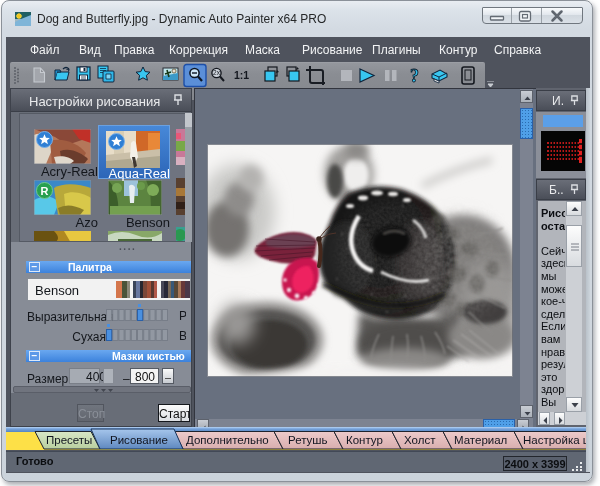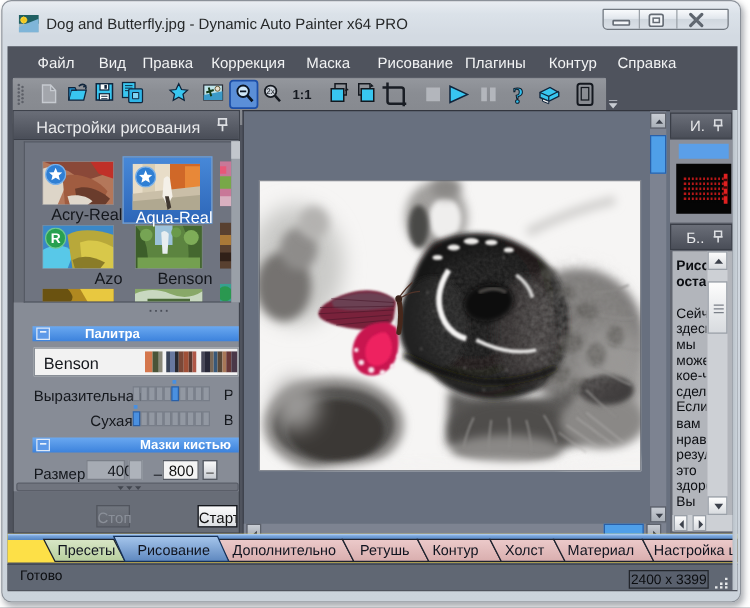--- a/index.html
+++ b/index.html
@@ -34,21 +34,21 @@
     background:#686d77; border:1px solid #3e424b; }
   #canvas { position:absolute; left:188px; top:51px; width:342px; height:342px;
     background:#667080;background:#68707f; border-top:1px solid #32353e; border-left:1px solid #32353e;}
   #rstack { position:absolute; left:530px; top:51px; width:50px; height:342px;
     background:#60646e; }
   
   #tabstrip { position:absolute; left:0; top:390px; width:100%; height:23px;
     background:#fde047; }
   
   #status { position:absolute; left:0; top:414px; width:100%; height:21px;
-    background:#606773; border-top:1px solid #424956; color:#0b0d10; font-size:11px; }
+    background:#606773; border-top:1px solid #424956; color:#0b0d10; font-size:11px;font-weight:bold; }
   .lbl { font-size:13px; color:#14171c; text-align:right; }
   .sechdr { background:linear-gradient(#6aa8f0,#3c82dc); color:#fff; font-size:10.5px;
     font-weight:bold; line-height:12px; }
   .minus { position:absolute; left:3px; top:1px; width:11px; height:10px;
     background:#5d99e8; border:1px solid #dce8f8; color:#fff; font-size:10px;
     line-height:8px; text-align:center; font-weight:bold; }
   .slbl { font-size:12px; color:#14171c; }
   .sbtn { background:linear-gradient(#c9cdd4,#aab0b8); border:1px solid #5d626c; }
   .sthumb { background:#4f9fe8 radial-gradient(circle, #2a6cb0 12%, transparent 13%);
     background-size:3px 3px; border:1px solid #2a60a8; }

